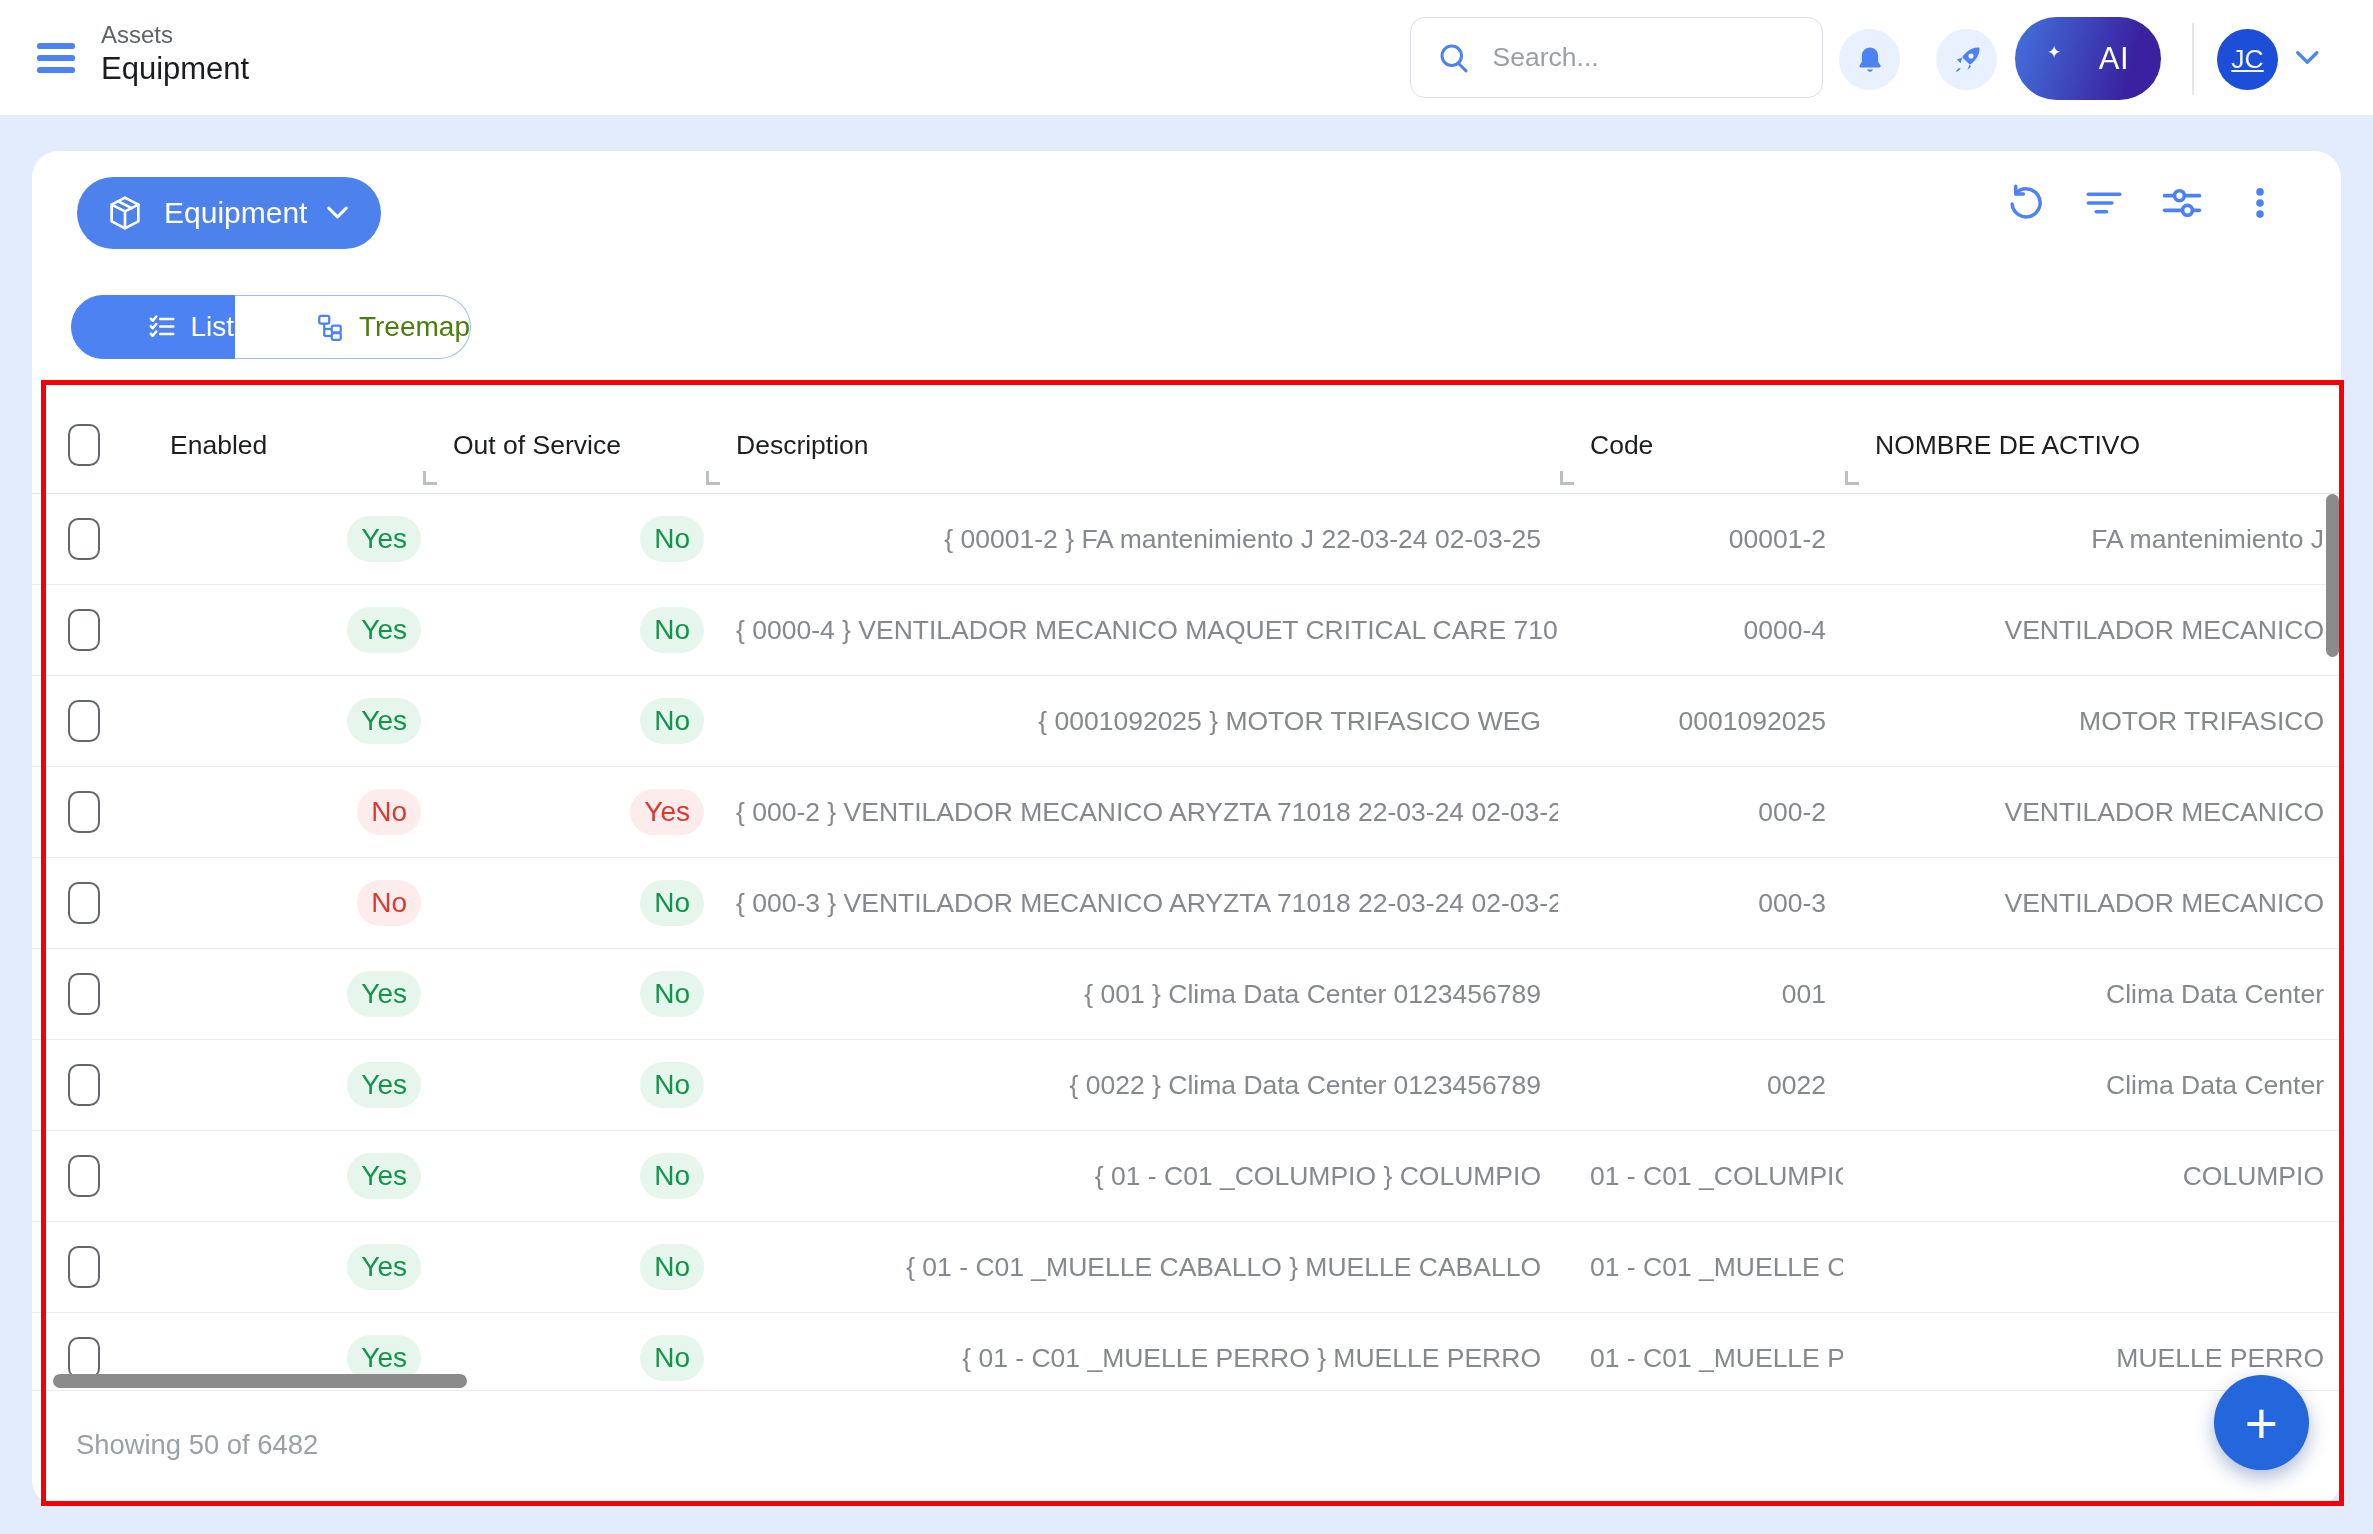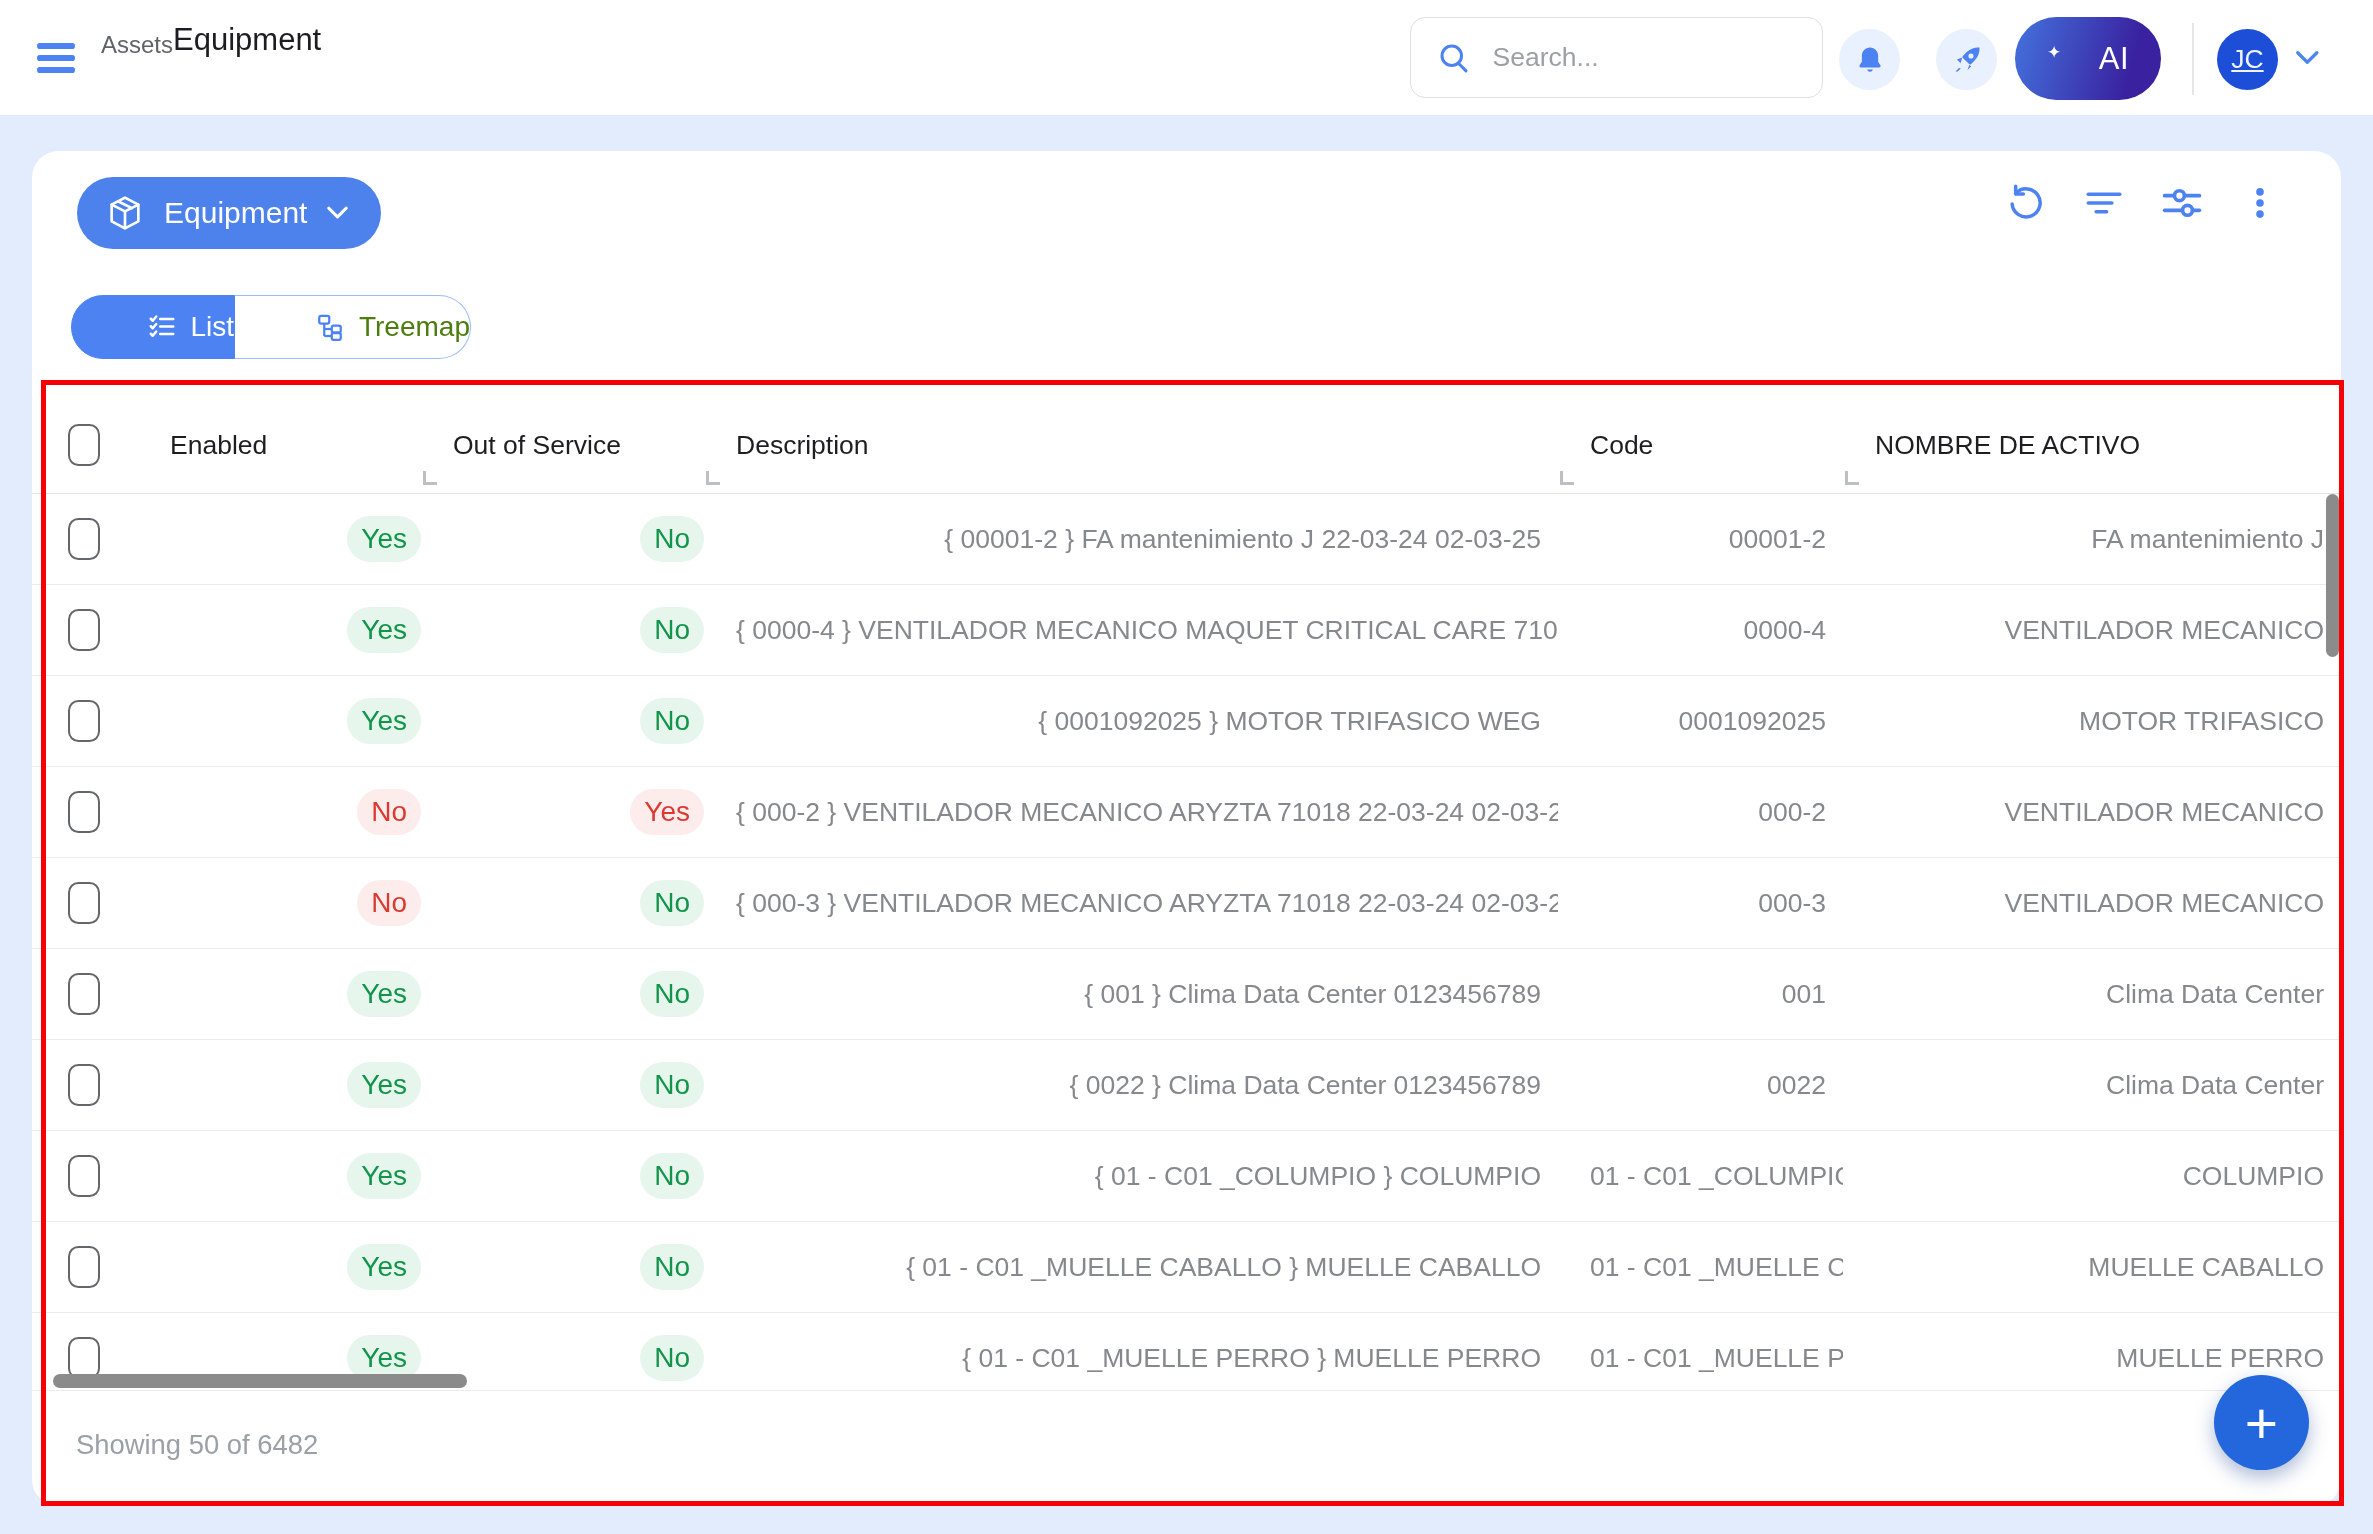--- a/index.html
+++ b/index.html
@@ -5,21 +5,21 @@
   html,body{margin:0;padding:0;}
   body{
     position:relative; width:2373px; height:1535px; overflow:hidden;
     background:#e2ecfc; font-family:"Liberation Sans", sans-serif;
     -webkit-font-smoothing:antialiased;
   }
   
   .topbar{position:absolute;left:0;top:0;width:2373px;height:115px;background:#ffffff;}
   .hamburger{position:absolute;left:37px;top:43px;width:38px;height:30px;display:flex;flex-direction:column;justify-content:space-between;cursor:pointer;border:none;background:none;padding:0;}
   .hamburger span{display:block;width:38px;height:5.7px;border-radius:2.8px;background:#4d82f3;}
-  .crumbs{position:absolute;left:101px;top:21px;display:flex;flex-direction:row;align-items:flex-end;}
+  .crumbs{position:absolute;left:101px;top:21px;display:flex;flex-direction:column;}
   .crumb-top{font-size:24px;color:#5f6368;line-height:1.2;}
   .crumb-title{font-size:31px;color:#1c1d21;font-weight:500;line-height:1.25;}
   .search{position:absolute;left:1410px;top:17px;width:413px;height:81px;border:1.9px solid #dcdfe3;border-radius:15px;display:flex;align-items:center;box-sizing:border-box;background:#fff;}
   .search svg{margin-left:24.6px;flex:none;}
   .search input{border:none;outline:none;font-size:26.5px;color:#3c4043;margin-left:19px;width:284px;font-family:"Liberation Sans",sans-serif;background:transparent;}
   .search input::placeholder{color:#9aa0a6;}
   .icon-circle{position:absolute;top:29px;width:61px;height:61px;border-radius:50%;background:#e8f1fd;border:none;display:flex;align-items:center;justify-content:center;cursor:pointer;padding:0;}
   .bell-btn{left:1839px;}
   .rocket-btn{left:1936px;}
   .ai-pill{position:absolute;left:2015px;top:17px;width:146px;height:83px;border:none;border-radius:42px;background:linear-gradient(105deg,#4472dd 0%,#39219f 78%);color:#fff;cursor:pointer;}
@@ -287,21 +287,20 @@
     <div class="cell txt">COLUMPIO</div>
   </div>
       <div class="trow">
     <div class="cell c-check">
           <span class="checkbox"></span>
         </div>
     <div class="cell"><span class="badge pos">Yes</span></div>
     <div class="cell"><span class="badge pos">No</span></div>
     <div class="cell txt">{ 01 - C01 _MUELLE CABALLO } MUELLE CABALLO</div>
     <div class="cell txt">01 - C01 _MUELLE C...</div>
-    <div class="cell txt">MUELLE CABALLO</div>
   </div>
       <div class="trow">
     <div class="cell c-check">
           <span class="checkbox"></span>
         </div>
     <div class="cell"><span class="badge pos">Yes</span></div>
     <div class="cell"><span class="badge pos">No</span></div>
     <div class="cell txt">{ 01 - C01 _MUELLE PERRO } MUELLE PERRO</div>
     <div class="cell txt">01 - C01 _MUELLE P...</div>
     <div class="cell txt">MUELLE PERRO</div>

